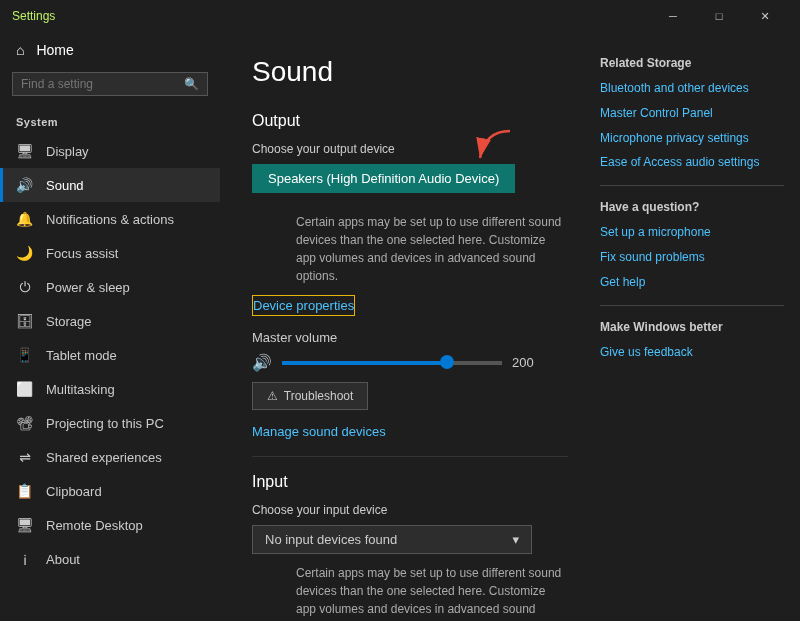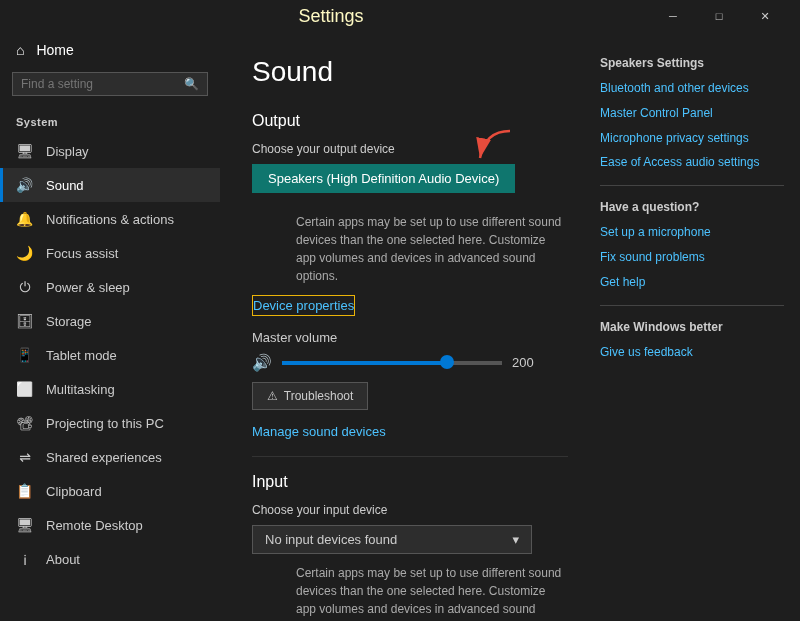--- a/index.html
+++ b/index.html
@@ -17,24 +17,23 @@
     
     .titlebar {
       height: 32px;
       background: #1e1e1e;
       display: flex;
       align-items: center;
       padding: 0 12px;
       flex-shrink: 0;
     }
     .titlebar-title {
-      font-size: 18px;
-      color: #fef9c3;
+      font-size: 12px;
+      color: #bef264;
       flex: 1;
-      text-align: center;
     }
     .titlebar-controls {
       display: flex;
       gap: 0;
     }
     .titlebar-btn {
       width: 46px;
       height: 32px;
       display: flex;
       align-items: center;
@@ -432,21 +431,21 @@
 
       <p class="info-text">Certain apps may be set up to use different sound devices than the one selected here. Customize app volumes and devices in advanced sound options.</p>
 
       <div class="label-text">Test your microphone</div>
 
     </div>
 
   </div>
 
   <div class="right-panel">
-    <div class="rp-section-title">Speakers Settings</div>
+    <div class="rp-section-title">Related Storage</div>
     <a class="rp-link">Bluetooth and other devices</a>
     <a class="rp-link">Master Control Panel</a>
     <a class="rp-link">Microphone privacy settings</a>
     <a class="rp-link">Ease of Access audio settings</a>
 
     <div class="rp-divider"></div>
 
     <div class="rp-section-title">Have a question?</div>
     <a class="rp-link">Set up a microphone</a>
     <a class="rp-link">Fix sound problems</a>

